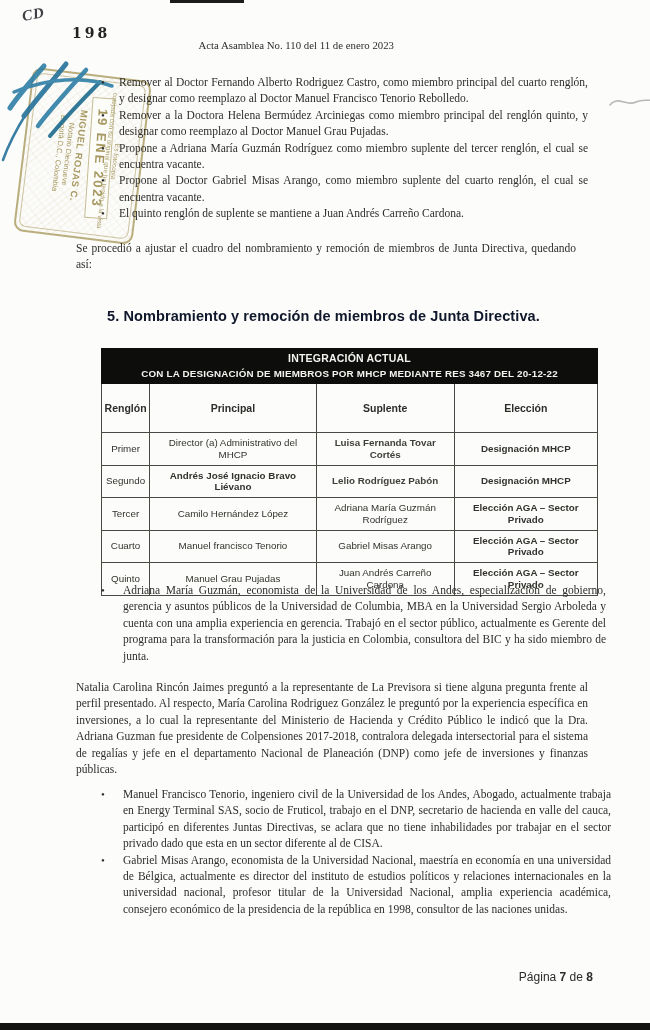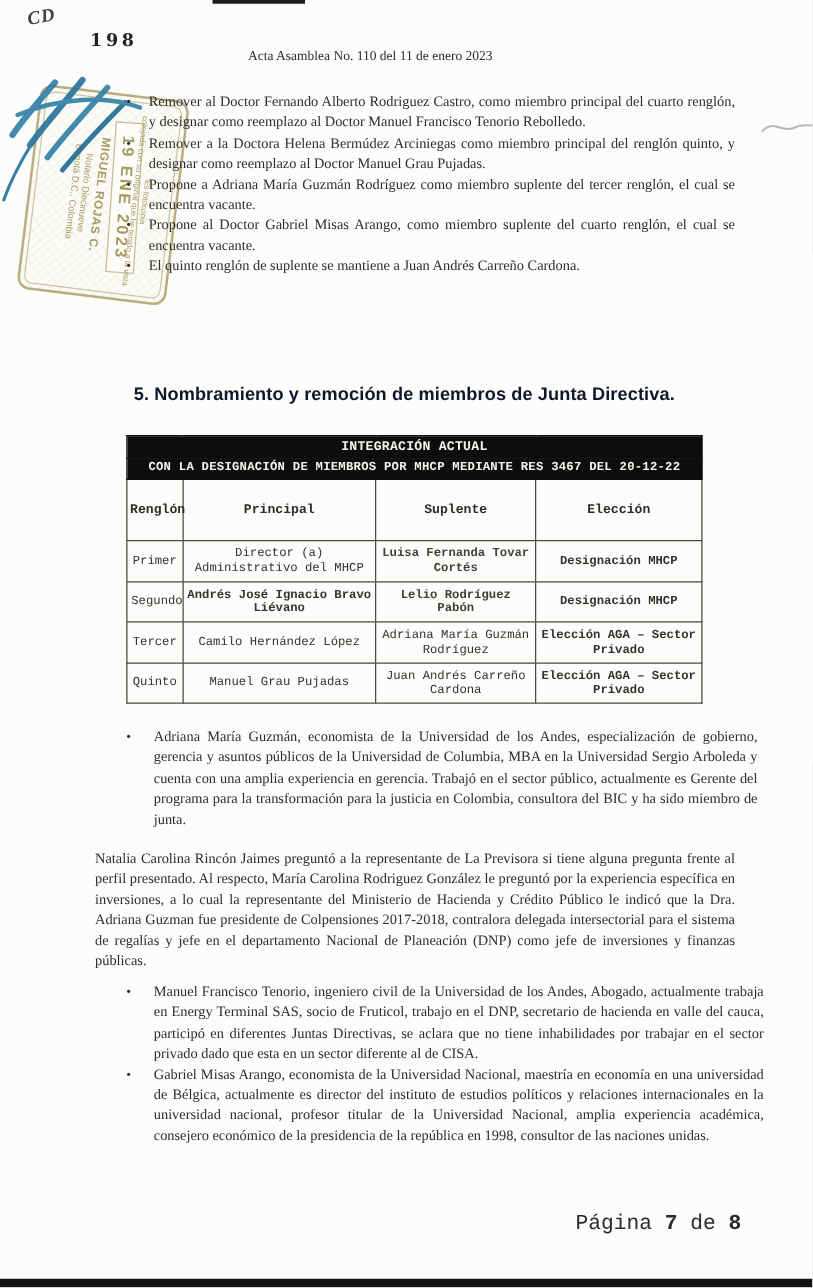--- a/index.html
+++ b/index.html
@@ -65,43 +65,43 @@
   .blist .li{display:flex;}
   .blist .bullet{width:18px;flex:0 0 18px;font-size:11px;line-height:16.4px;}
   .blist .li-text{flex:1;text-align:justify;}
   .section-heading{
     position:absolute;left:107px;top:308px;width:480px;
     font-family:"Liberation Sans",sans-serif;font-weight:bold;
     font-size:14.5px;color:#0f172a;letter-spacing:.1px;
   }
   
   .board-table{
-    position:absolute;left:101px;top:348px;width:461px;
+    position:absolute;left:101px;top:348px;width:497px;
     border-collapse:collapse;table-layout:fixed;
-    font-family:Liberation Mono, monospace;color:#33322e;
+    font-family:Liberation Sans, sans-serif;color:#33322e;
     border:1.5px solid #2c2b28;
   }
   .board-table td,.board-table th{border:1px solid #4a4843;}
   .banner th{
     background:#0d0d0c;color:#f4f3ef;border:1px solid #0d0d0c;
     font-size:10.5px;letter-spacing:.2px;padding:3px 2px 2px;
   }
   .banner2 th{font-size:9.8px;padding:1px 2px 4px;}
   .colhead td{
     font-weight:bold;font-size:10.5px;text-align:center;padding:18px 2px;color:#2d2c29;
   }
   .board-table .datarow td{
     font-size:9.8px;text-align:center;padding:4px 3px;line-height:1.2;
   }
   .board-table td.b{font-weight:bold;}
   .board-table td.sb{font-weight:bold;color:#413f3a;}
   
   .page-footer{
     position:absolute;top:970px;right:57px;
-    font-family:Liberation Mono, monospace;font-size:17px;color:#2c2b29;
+    font-family:Liberation Sans, sans-serif;font-size:12px;color:#2c2b29;
   }
   .page-footer .b{font-weight:bold;}
 </style>
 </head>
 <body>
 
 <div class="page">
 
   <div class="top-scan-line"></div>
   <div class="corner-mark">CD</div>
@@ -154,20 +154,21 @@
     <div class="li">
       <span class="bullet">•</span>
       <div class="li-text">Propone al Doctor Gabriel Misas Arango, como miembro suplente del cuarto renglón, el cual se encuentra vacante.</div>
     </div>
     <div class="li">
       <span class="bullet">•</span>
       <div class="li-text">El quinto renglón de suplente se mantiene a Juan Andrés Carreño Cardona.</div>
     </div>
   </div>
 
+  <div class="para" style="left:76px;top:240px;width:500px;">Se procedió a ajustar el cuadro del nombramiento y remoción de miembros de Junta Directiva, quedando así:</div>
 
   <div class="section-heading">5. Nombramiento y remoción de miembros de Junta Directiva.</div>
 
   <table class="board-table">
     <colgroup>
         <col style="width:9.7%">
         <col style="width:33.6%">
         <col style="width:27.8%">
         <col style="width:28.9%">
       </colgroup>
@@ -196,20 +197,26 @@
       <td class="sb">Lelio Rodríguez Pabón</td>
       <td class="b">Designación MHCP</td>
     </tr>
     <tr class="datarow">
       <td>Tercer</td>
       <td>Camilo Hernández López</td>
       <td>Adriana María Guzmán Rodríguez</td>
       <td class="b">Elección AGA – Sector Privado</td>
     </tr>
     <tr class="datarow">
+      <td>Cuarto</td>
+      <td>Manuel francisco Tenorio</td>
+      <td>Gabriel Misas Arango</td>
+      <td class="b">Elección AGA – Sector Privado</td>
+    </tr>
+    <tr class="datarow">
       <td>Quinto</td>
       <td>Manuel Grau Pujadas</td>
       <td>Juan Andrés Carreño Cardona</td>
       <td class="b">Elección AGA – Sector Privado</td>
     </tr>
   </tbody>
     </table>
 
 
   <div class="blist" style="left:101px;top:582px;width:505px;">

